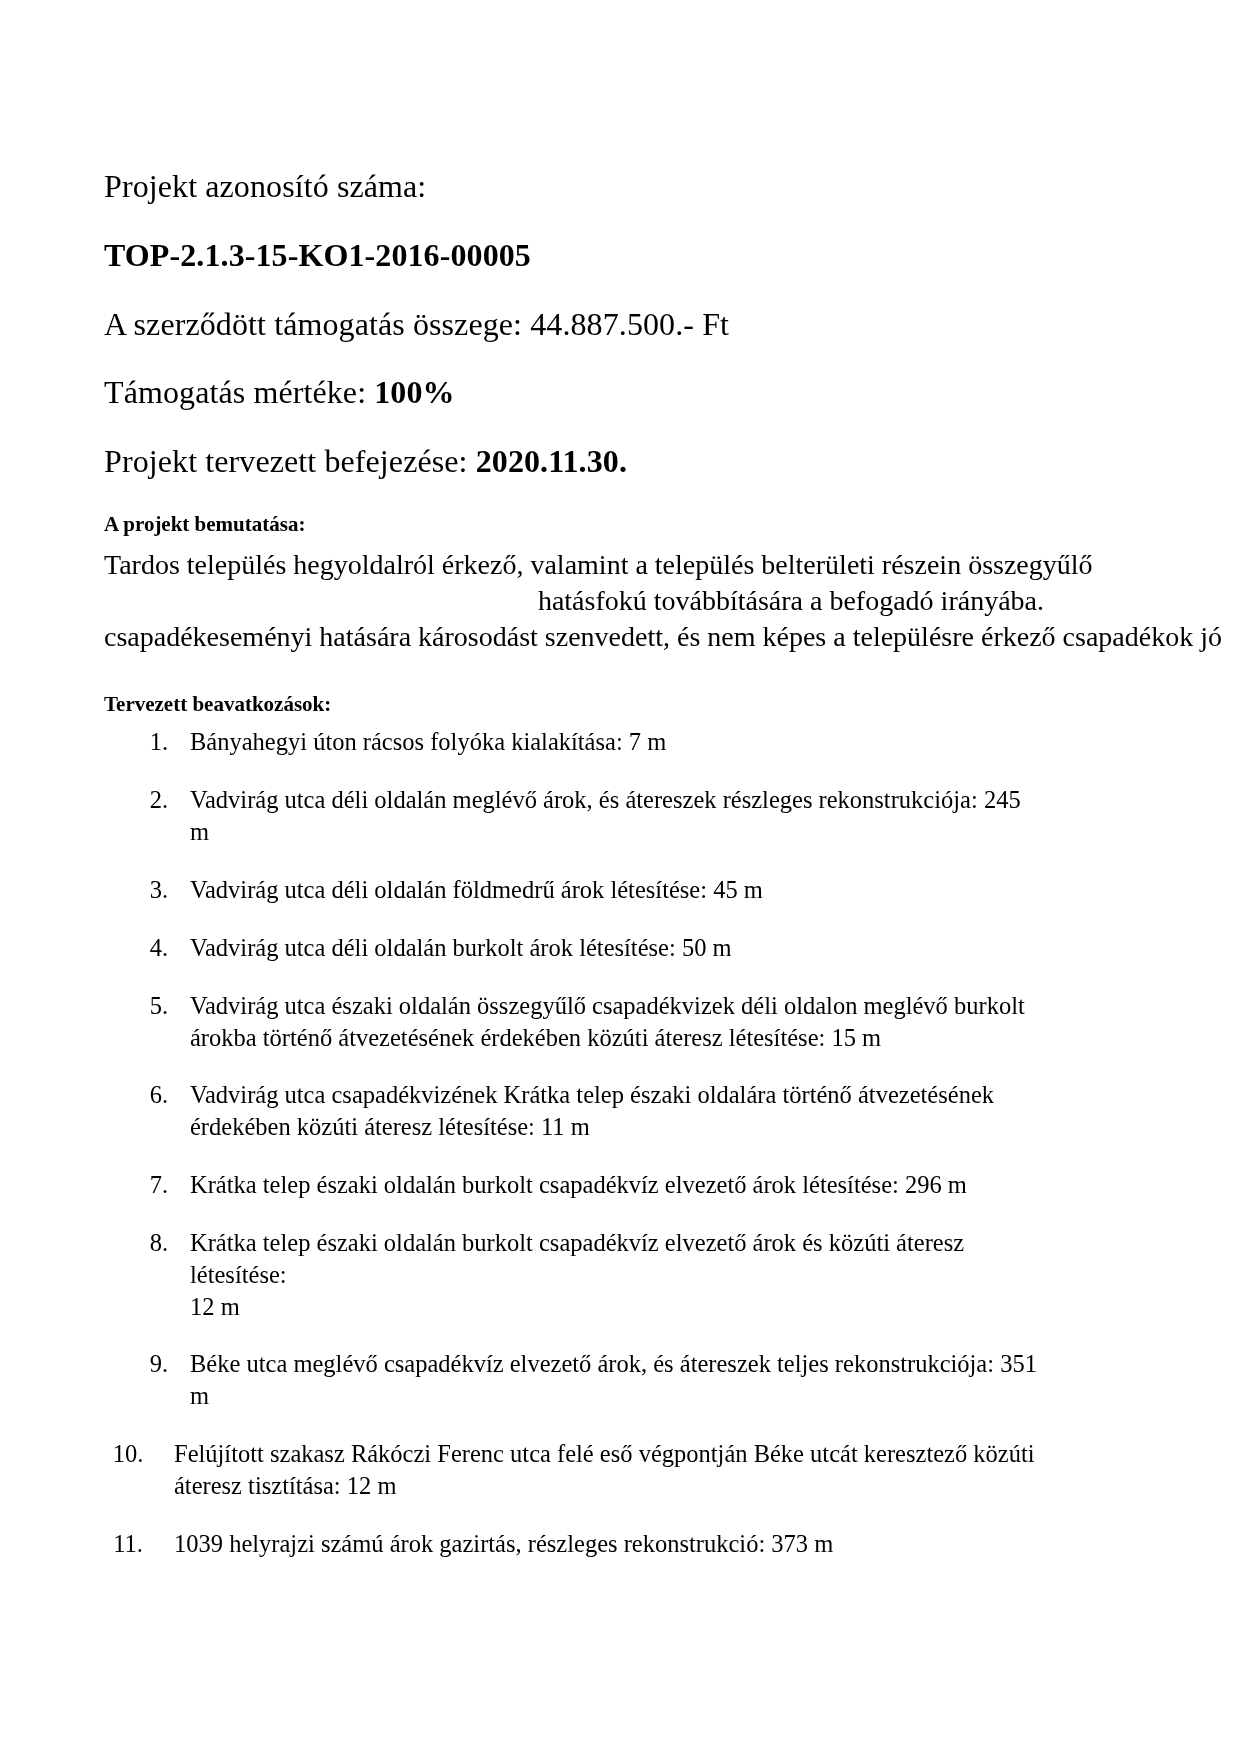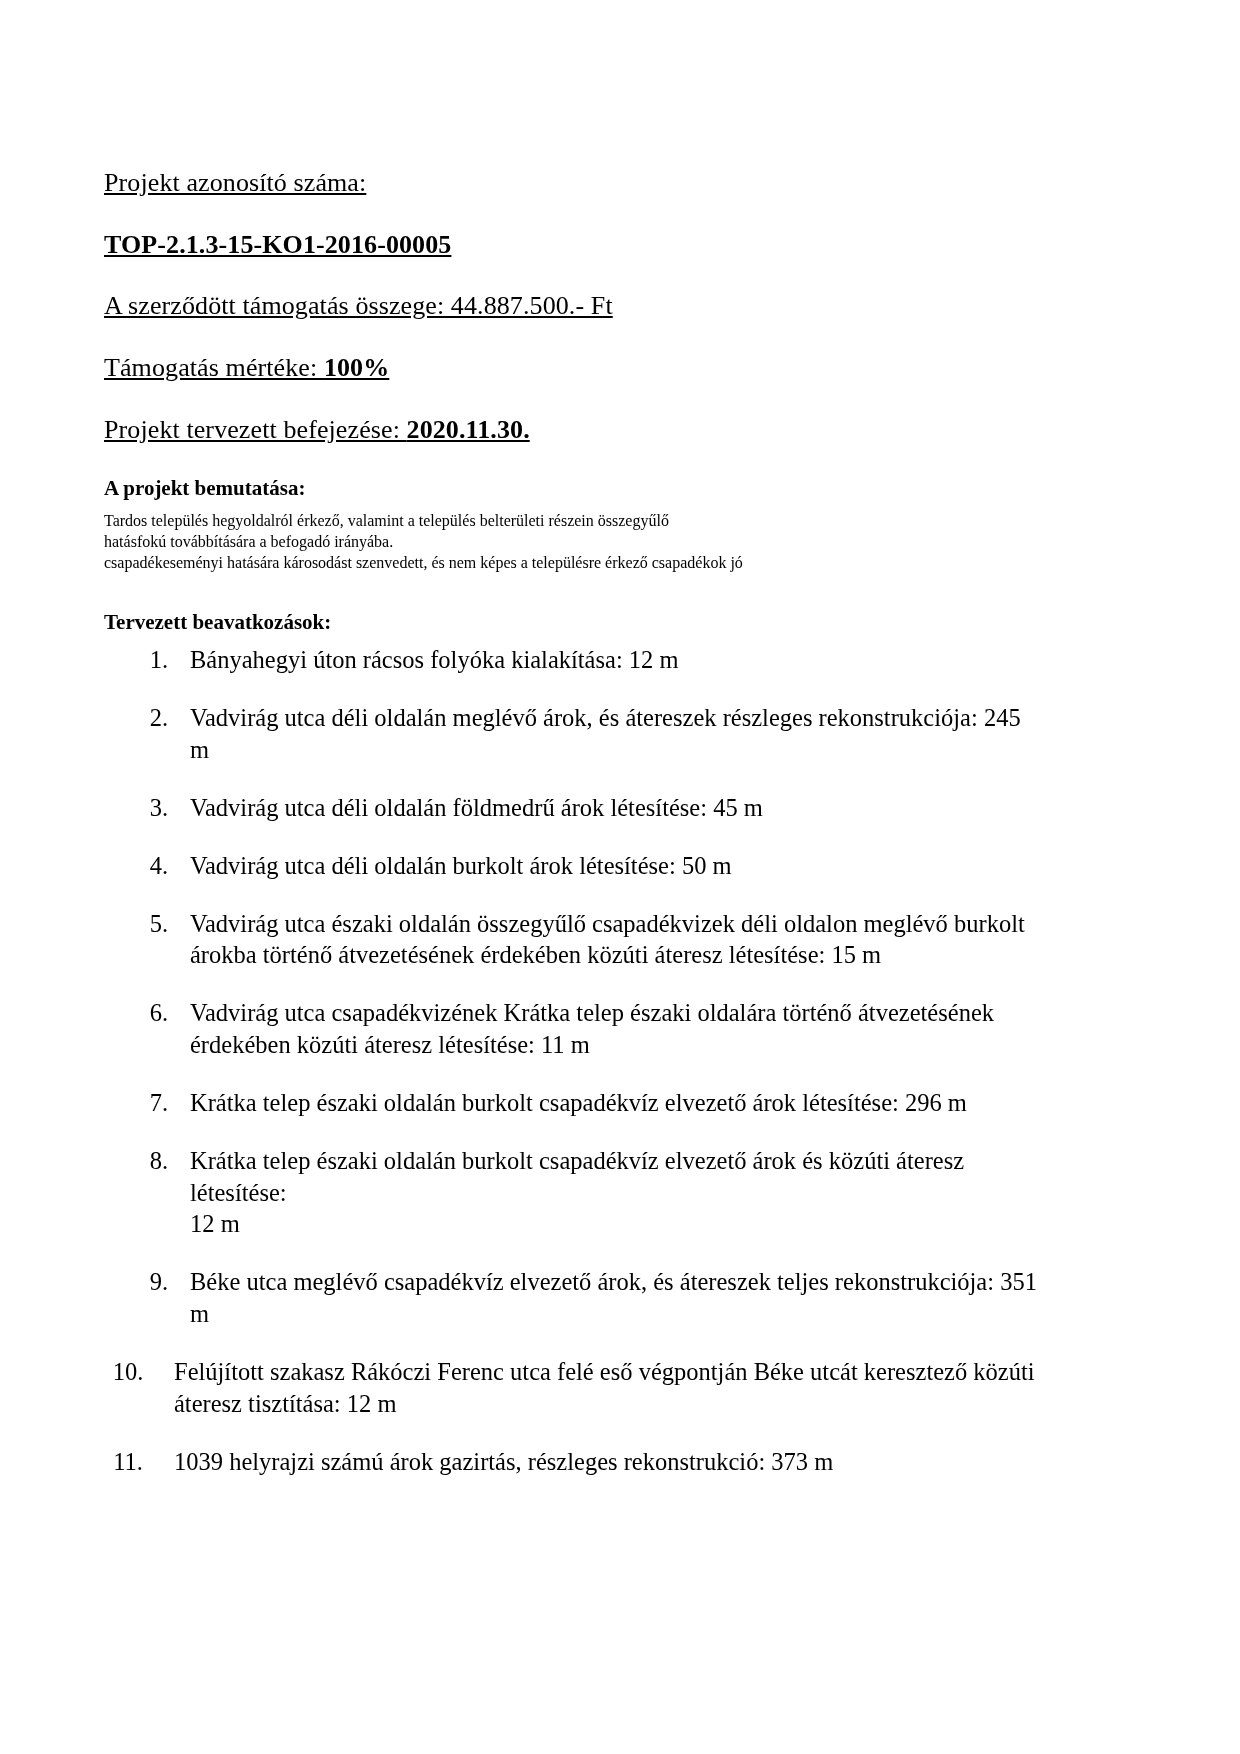--- a/index.html
+++ b/index.html
@@ -21,43 +21,42 @@
     box-sizing: border-box;
     overflow: hidden;
   }
   .content {
     position: absolute;
     left: 104px;
     top: 168px;
     width: 940px;
   }
   .para {
-    font-size: 26px;
+    font-size: 32px;
     line-height: 1.18;
     margin: 0 0 31px 0;
     letter-spacing: 0.1px;
-    text-decoration: underline;
   }
   .bold {
     font-weight: bold;
   }
   .heading {
     font-size: 21px;
     font-weight: bold;
     line-height: 1.18;
     margin: 0 0 10px 0;
   }
   .heading.spaced-top {
     margin-top: 36px;
   }
   .body-block {
-    font-size: 16px;
+    font-size: 28px;
     line-height: 1.30;
     margin: 0 0 6px 0;
-    text-align: left;
+    text-align: right;
   }
   .body-block .bline {
     display: block;
     white-space: nowrap;
   }
   .interventions {
     margin: 0;
     padding: 0;
     list-style: none;
     counter-reset: ivitem;
@@ -116,21 +115,21 @@
       <span class="bline">csapadékeseményi hatására károsodást szenvedett, és nem képes a településre érkező csapadékok jó</span>
     </div>
 
     <h2 class="heading spaced-top">Tervezett beavatkozások:</h2>
 
     <ol class="interventions">
 
       <li>
         <span class="num">1.</span>
         <span class="txt">
-          <span class="wrapline">Bányahegyi úton rácsos folyóka kialakítása: 12 m</span>
+          <span class="wrapline">Bányahegyi úton rácsos folyóka kialakítása: 7 m</span>
         </span>
       </li>
 
       <li>
         <span class="num">2.</span>
         <span class="txt">
           <span class="wrapline">Vadvirág utca déli oldalán meglévő árok, és átereszek részleges rekonstrukciója: 245 m</span>
         </span>
       </li>
 

